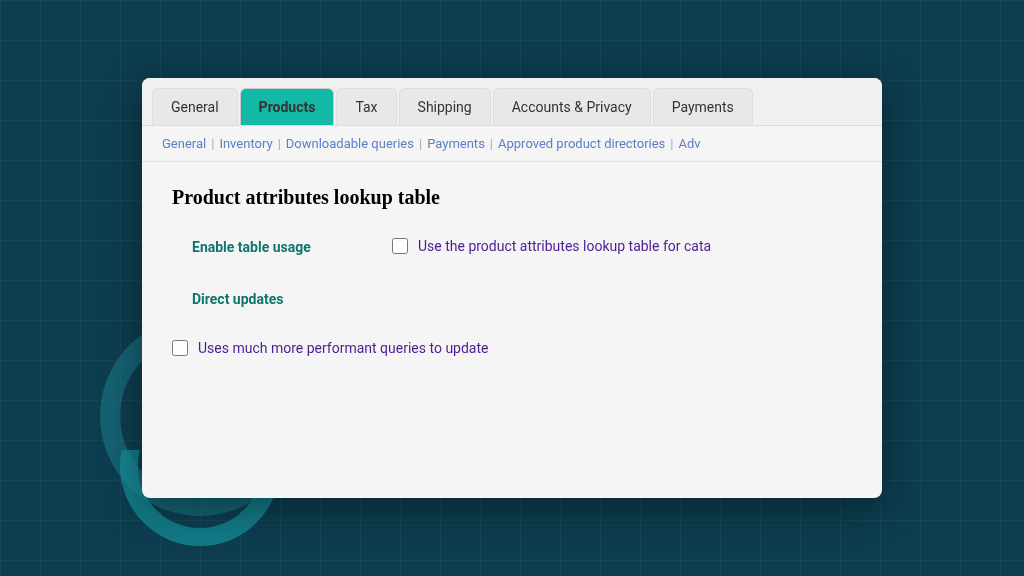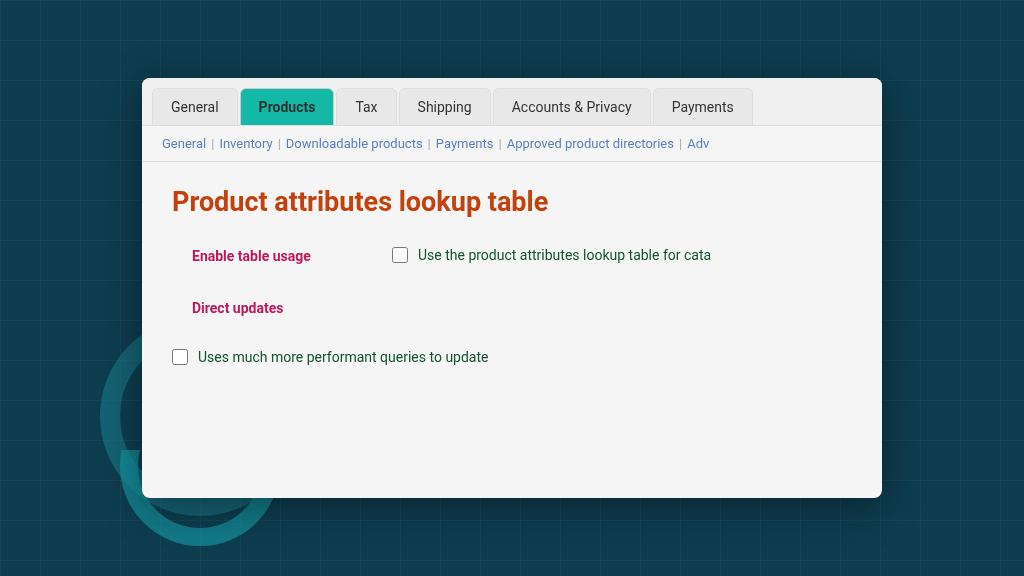--- a/index.html
+++ b/index.html
@@ -139,53 +139,54 @@
       margin: 0 5px;
     }
 
     
     .content {
       padding: 24px 30px;
       background: #f5f5f5;
     }
 
     .section-title {
-      font-size: 27px;
+      font-size: 20px;
       font-weight: 700;
-      color: #c2410c;
+      color: #000000;
       margin-bottom: 28px;
+      font-family: Liberation Serif, serif;
     }
 
     
     .setting-row {
       display: flex;
       align-items: flex-start;
       margin-bottom: 28px;
       gap: 20px;
     }
 
     .setting-label {
       font-weight: 700;
       font-size: 14px;
-      color: #be185d;
+      color: #0f766e;
       min-width: 200px;
       padding-top: 2px;
       padding-left: 20px;
     }
 
     .setting-control {
       display: flex;
       align-items: flex-start;
       gap: 10px;
       flex: 1;
     }
 
     .setting-description {
       font-size: 14px;
-      color: #14532d;
+      color: #4c1d95;
       line-height: 1.4;
     }
 
     
     .checkbox-wrapper {
       display: flex;
       align-items: center;
       justify-content: center;
       margin-top: 1px;
       flex-shrink: 0;
@@ -220,21 +221,21 @@
     <div class="tab">Shipping</div>
     <div class="tab">Accounts &amp; Privacy</div>
     <div class="tab">Payments</div>
   </div>
 
   <div class="sub-nav">
     <a class="sub-nav-item">General</a>
     <span class="sub-nav-sep"> |</span>
     <a class="sub-nav-item">Inventory</a>
     <span class="sub-nav-sep"> |</span>
-    <a class="sub-nav-item">Downloadable products</a>
+    <a class="sub-nav-item">Downloadable queries</a>
     <span class="sub-nav-sep"> |</span>
     <a class="sub-nav-item">Payments</a>
     <span class="sub-nav-sep"> |</span>
     <a class="sub-nav-item">Approved product directories</a>
     <span class="sub-nav-sep"> |</span>
     <a class="sub-nav-item">Adv</a>
   </div>
 
   <div class="content">
     <h2 class="section-title">Product attributes lookup table</h2>

